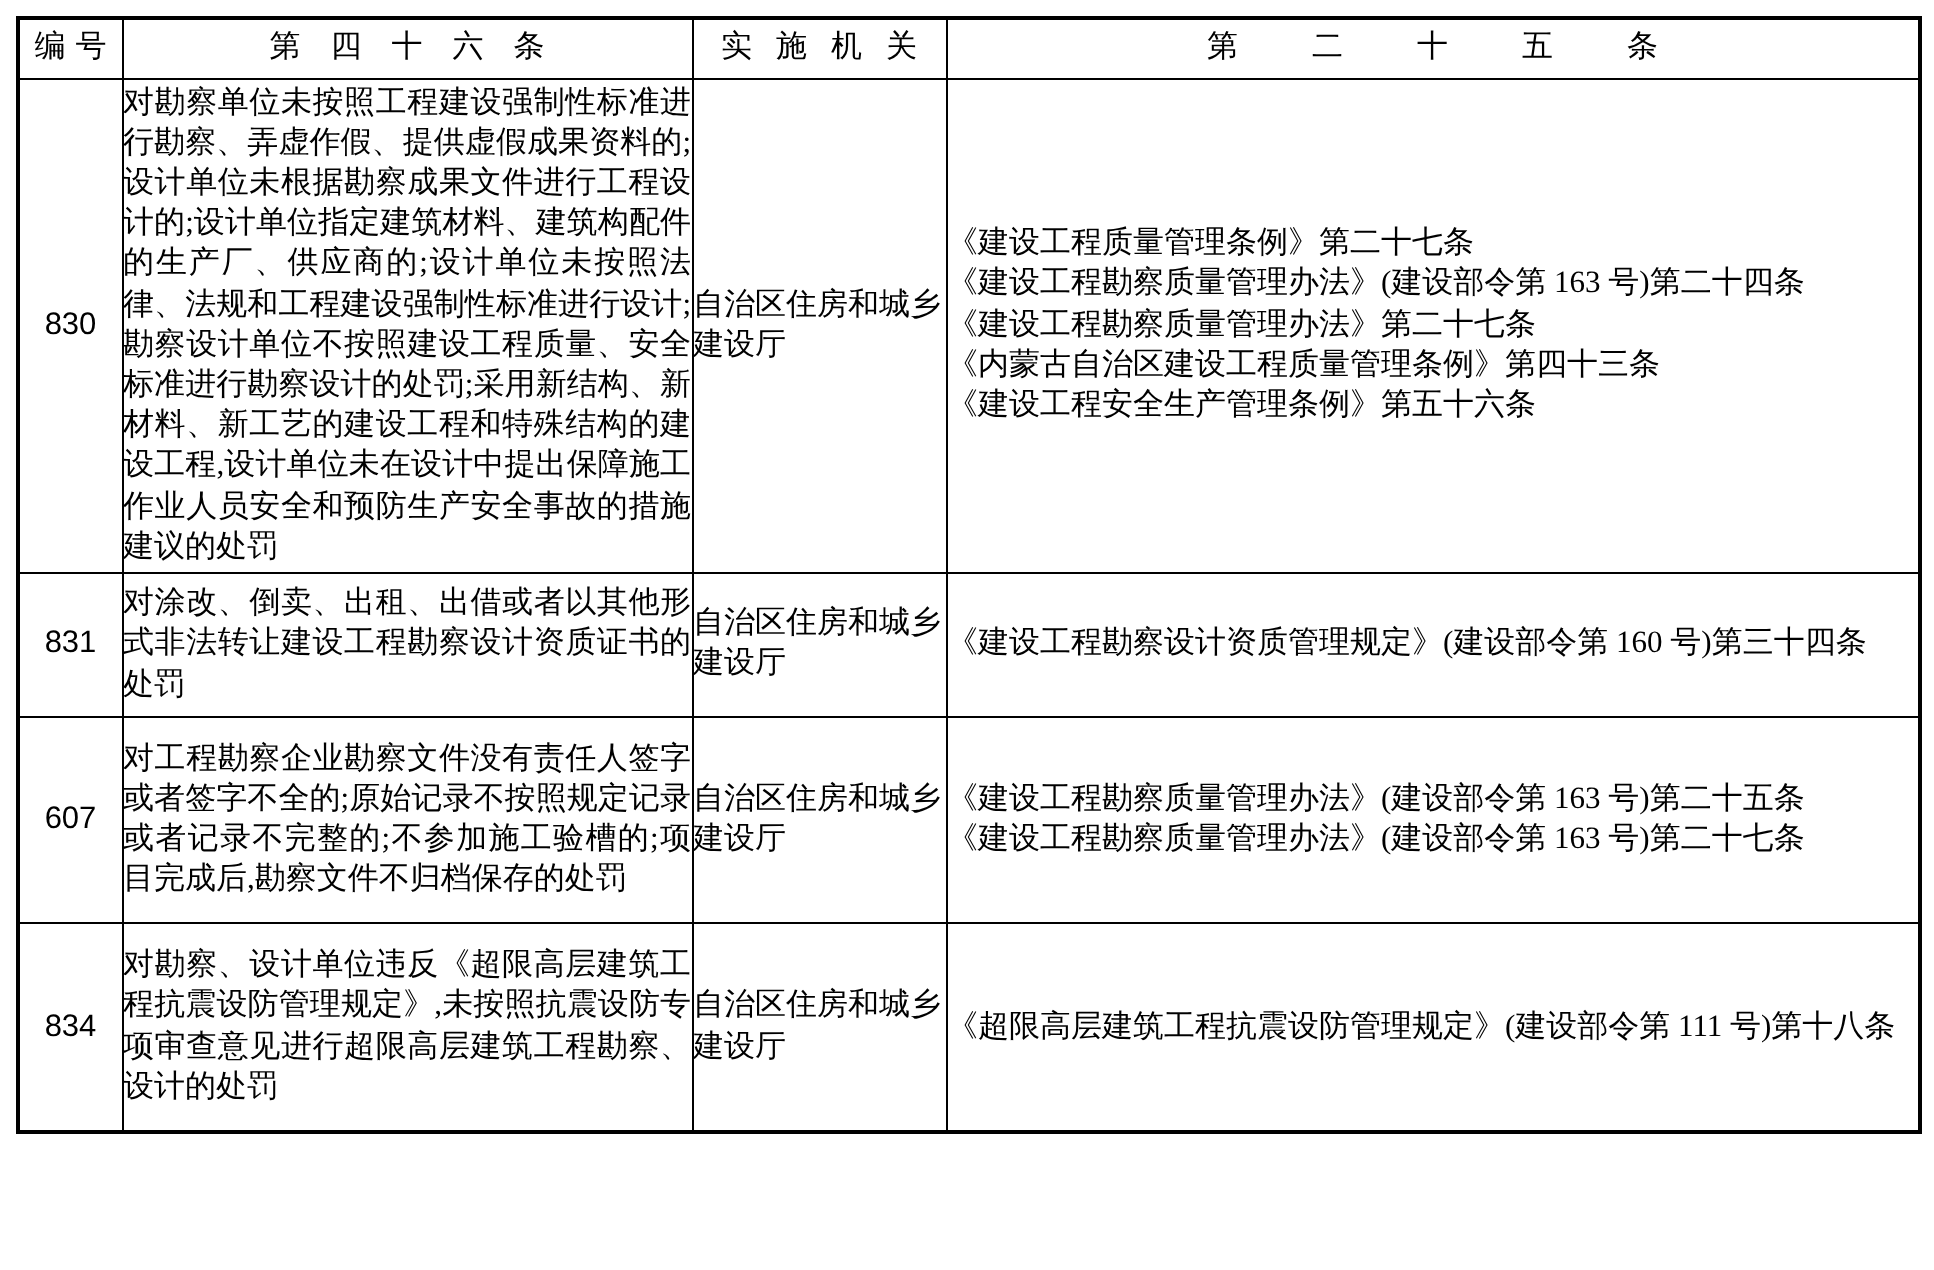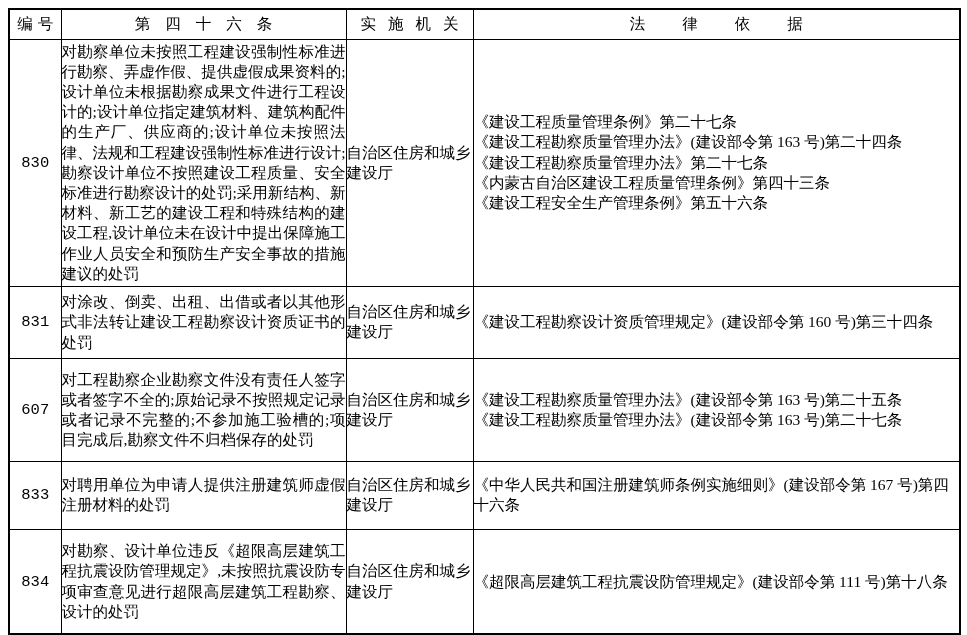--- a/index.html
+++ b/index.html
@@ -39,21 +39,21 @@
     text-align: center;
     white-space: nowrap;
     font-size: 15.5px;
   }
   th.ls-id    { letter-spacing: 5px;  text-indent: 5px; }
   th.ls-name  { letter-spacing: 15px; text-indent: 15px; }
   th.ls-agency{ letter-spacing: 12px; text-indent: 12px; text-align: center; }
   th.ls-law   { letter-spacing: 37px; text-indent: 37px; }
   td.id-cell {
     text-align: center;
-    font-family: Liberation Mono, monospace;
+    font-family: Liberation Sans, sans-serif;
     font-size: 15px;
   }
   td.name-cell {
     text-align: justify;
     text-justify: inter-character;
     padding: 2px 5px 2px 6px;
   }
   td.agency-cell {
     text-align: left;
     padding: 2px 4px 2px 8px;
@@ -73,21 +73,21 @@
       <col style="width:52px">
       <col style="width:285px">
       <col style="width:127px">
       <col style="width:487px">
     </colgroup>
     <tbody>
         <tr class="header-row">
       <th class="col-header ls-id">编号</th>
       <th class="col-header ls-name">第四十六条</th>
       <th class="col-header ls-agency">实施机关</th>
-      <th class="col-header ls-law">法律依据</th>
+      <th class="col-header ls-law">第二十五条</th>
     </tr>
 
     <tr style="height:242px">
       <td class="id-cell">830</td>
       <td class="name-cell">对勘察单位未按照工程建设强制性标准进行勘察、弄虚作假、提供虚假成果资料的;设计单位未根据勘察成果文件进行工程设计的;设计单位指定建筑材料、建筑构配件的生产厂、供应商的;设计单位未按照法律、法规和工程建设强制性标准进行设计;勘察设计单位不按照建设工程质量、安全标准进行勘察设计的处罚;采用新结构、新材料、新工艺的建设工程和特殊结构的建设工程,设计单位未在设计中提出保障施工作业人员安全和预防生产安全事故的措施建议的处罚</td>
       <td class="agency-cell">自治区住房和城乡建设厅</td>
       <td class="law-cell">
             <div>《建设工程质量管理条例》第二十七条</div>
             <div>《建设工程勘察质量管理办法》(建设部令第 163 号)第二十四条</div>
             <div>《建设工程勘察质量管理办法》第二十七条</div>
@@ -108,28 +108,20 @@
     <tr style="height:103px">
       <td class="id-cell">607</td>
       <td class="name-cell">对工程勘察企业勘察文件没有责任人签字或者签字不全的;原始记录不按照规定记录或者记录不完整的;不参加施工验槽的;项目完成后,勘察文件不归档保存的处罚</td>
       <td class="agency-cell">自治区住房和城乡建设厅</td>
       <td class="law-cell">
             <div>《建设工程勘察质量管理办法》(建设部令第 163 号)第二十五条</div>
             <div>《建设工程勘察质量管理办法》(建设部令第 163 号)第二十七条</div>
           </td>
     </tr>
 
-    <tr style="height:68px">
-      <td class="id-cell">833</td>
-      <td class="name-cell">对聘用单位为申请人提供注册建筑师虚假注册材料的处罚</td>
-      <td class="agency-cell">自治区住房和城乡建设厅</td>
-      <td class="law-cell">
-            <div>《中华人民共和国注册建筑师条例实施细则》(建设部令第 167 号)第四十六条</div>
-          </td>
-    </tr>
 
     <tr style="height:105px">
       <td class="id-cell">834</td>
       <td class="name-cell">对勘察、设计单位违反《超限高层建筑工程抗震设防管理规定》,未按照抗震设防专项审查意见进行超限高层建筑工程勘察、设计的处罚</td>
       <td class="agency-cell">自治区住房和城乡建设厅</td>
       <td class="law-cell">
             <div>《超限高层建筑工程抗震设防管理规定》(建设部令第 111 号)第十八条</div>
           </td>
     </tr>
   </tbody>

